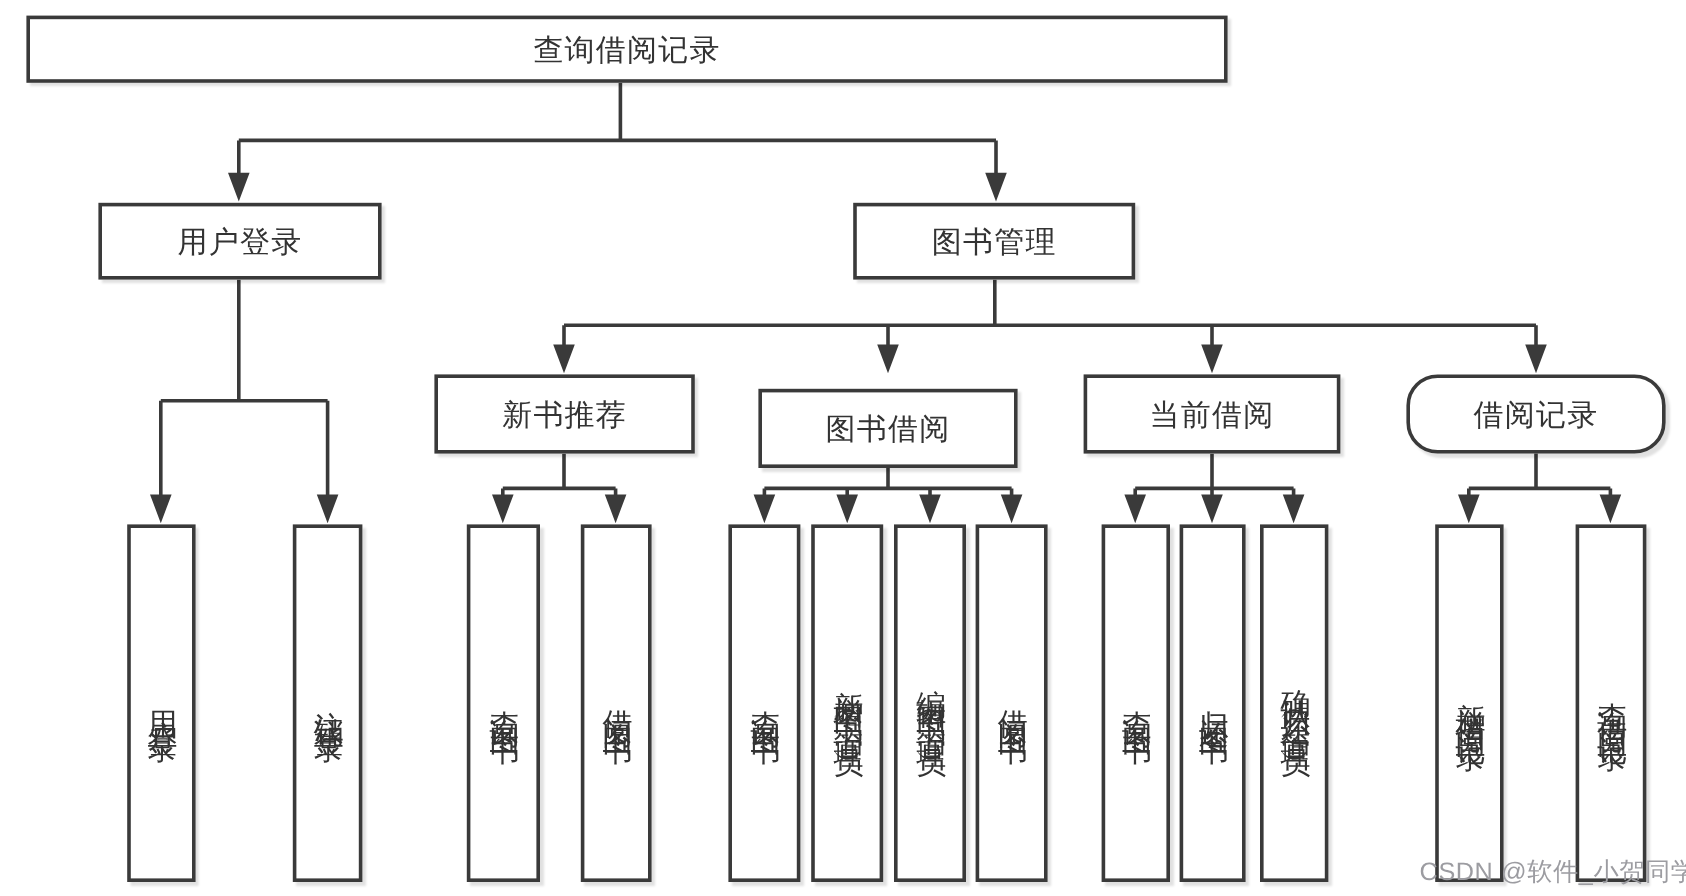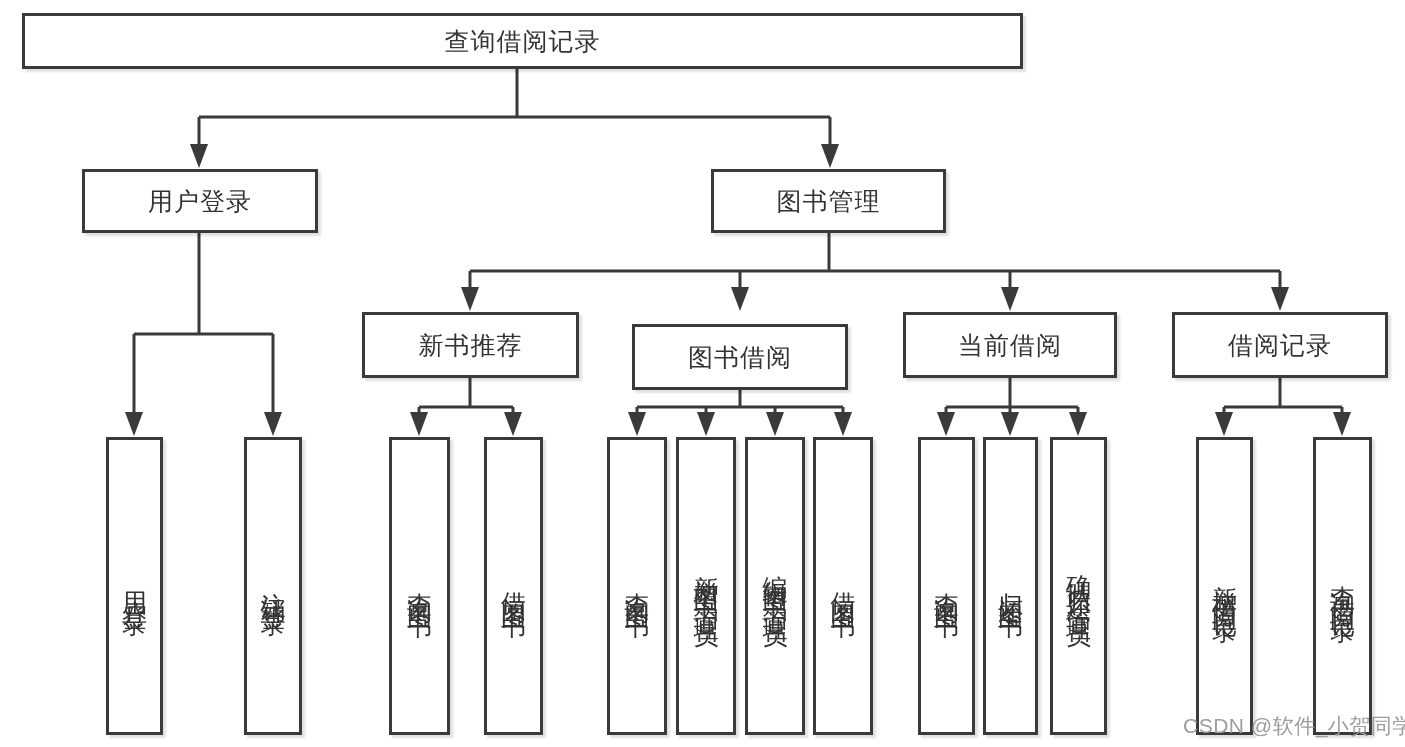--- a/index.html
+++ b/index.html
@@ -59,21 +59,21 @@
 
   <div class="node" style="left:362px;top:312px;width:217px;height:66px;">
     <span class="hlabel">新书推荐</span>
   </div>
   <div class="node" style="left:632px;top:312px;width:216px;height:66px;margin-top:12px;">
     <span class="hlabel">图书借阅</span>
   </div>
   <div class="node" style="left:903px;top:312px;width:214px;height:66px;">
     <span class="hlabel">当前借阅</span>
   </div>
-  <div class="node" style="left:1172px;top:312px;width:216px;height:66px;">
+  <div class="node" style="left:1172px;top:312px;width:216px;height:66px;border-radius:26px;">
     <span class="hlabel">借阅记录</span>
   </div>
 
   <div class="node leaf" style="left:106px;width:57px;">
     <span class="vtext">用户登录</span>
   </div>
   <div class="node leaf" style="left:244px;width:58px;">
     <span class="vtext">注销登录</span>
   </div>
 

